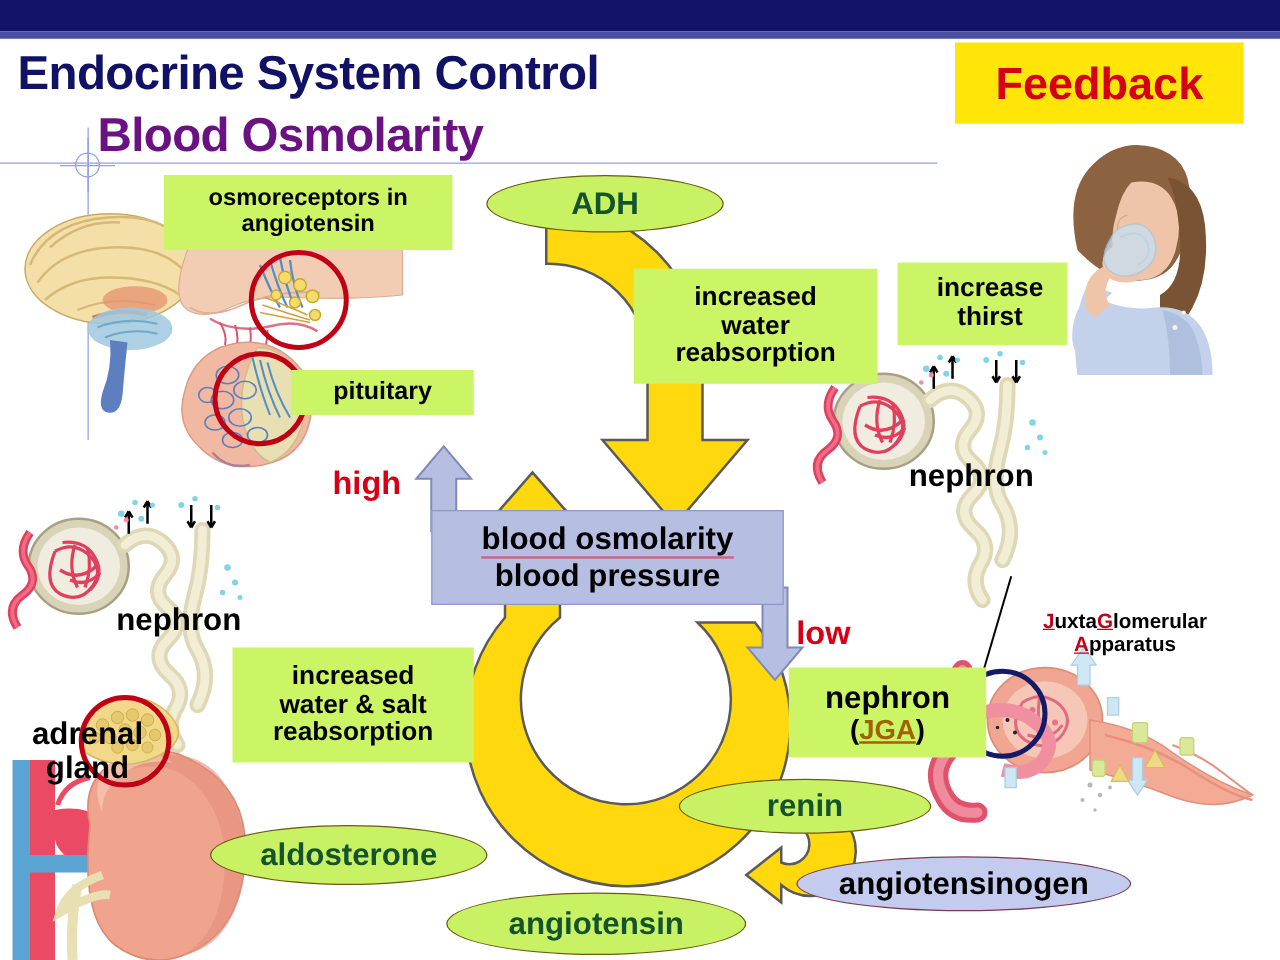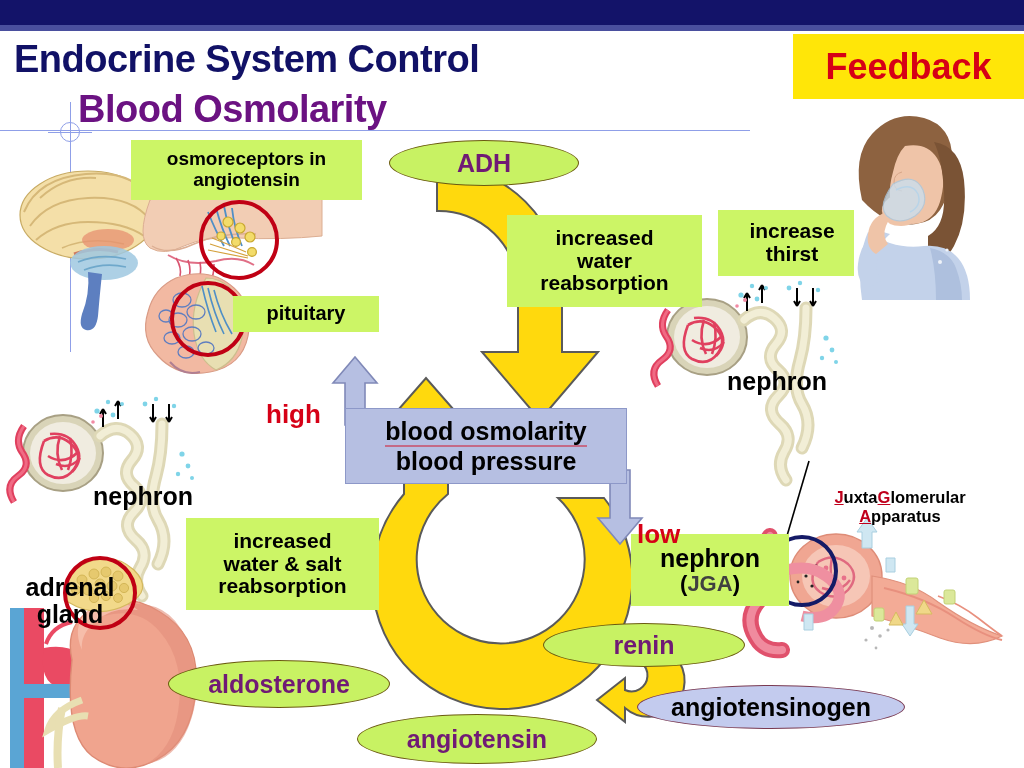--- a/index.html
+++ b/index.html
@@ -29,21 +29,21 @@
     letter-spacing: -0.5px; white-space: nowrap;
   }
   #title-sub {
     position: absolute; left: 78px; top: 88px;
     font-size: 38px; font-weight: bold; color: #6b1282;
     letter-spacing: -0.5px; white-space: nowrap;
   }
 
   
   #feedback-badge {
-    position: absolute; left: 793px; top: 34px; width: 231px; height: 65px;
+    position: absolute; left: 764px; top: 34px; width: 231px; height: 65px;
     background: #ffe608;
     display: flex; align-items: center; justify-content: center;
   }
   #feedback-badge span {
     font-size: 36px; font-weight: bold; color: #d60016;
   }
 
   
   .guide-h {
     position: absolute; left: 0; top: 130px; width: 750px; height: 0;
@@ -77,21 +77,21 @@
     display: flex; align-items: center; justify-content: center;
     padding: 1px 4px;
   }
 
   
   .gellipse {
     position: absolute;
     background: #c8f263;
     border: 1.6px solid #6b5a10;
     border-radius: 50%;
-    color: #701a75; font-weight: bold;
+    color: #14532d; font-weight: bold;
     display: flex; align-items: center; justify-content: center;
     text-align: center;
   }
   .bellipse {
     position: absolute;
     background: #c3cbee;
     border: 1.6px solid #7a3a52;
     border-radius: 50%;
     color: #000; font-weight: bold;
     display: flex; align-items: center; justify-content: center;
@@ -108,21 +108,21 @@
     font-size: 25px; font-weight: bold; color: #000; line-height: 1.12;
   }
   #central-box .line1 { border-bottom: 2px solid #c46a86; }
 
   
   .plain {
     position: absolute; font-weight: bold; color: #000;
     text-align: center; line-height: 1.05;
   }
   .redlabel {
-    position: absolute; font-weight: bold; color: #d60016; margin-top: 28px;
+    position: absolute; font-weight: bold; color: #d60016;
   }
 
   
   #jga-callout {
     position: absolute; left: 786px; top: 445px; width: 228px;
     font-size: 16.5px; font-weight: bold; color: #000;
     text-align: center; line-height: 1.18; margin-top: 43px;
   }
   #jga-callout .hl { color: #c0001c; text-decoration: underline; }
 
@@ -483,21 +483,21 @@
 
 <div class="glabel" style="left:186px; top:518px; width:193px; height:92px; font-size:21px;">
   <span style="white-space:pre-line;">increased
 water &amp; salt
 reabsorption</span>
 </div>
 
 <div class="glabel" style="left:631px; top:534px; width:158px; height:72px; flex-direction:column; font-size:25px;">
   <span>nephron</span>
   <span style="font-size:22px;">
-    <span>(</span><span style="color:#404040;">JGA</span><span>)</span>
+    <span>(</span><span style="color:#a16207;text-decoration:underline;">JGA</span><span>)</span>
   </span>
 </div>
 
 <div class="gellipse" style="left:389px; top:140px; width:190px; height:46px; font-size:25px;">
   <span>ADH</span>
 </div>
 
 <div class="gellipse" style="left:168px; top:660px; width:222px; height:48px; font-size:25px;">
   <span>aldosterone</span>
 </div>

